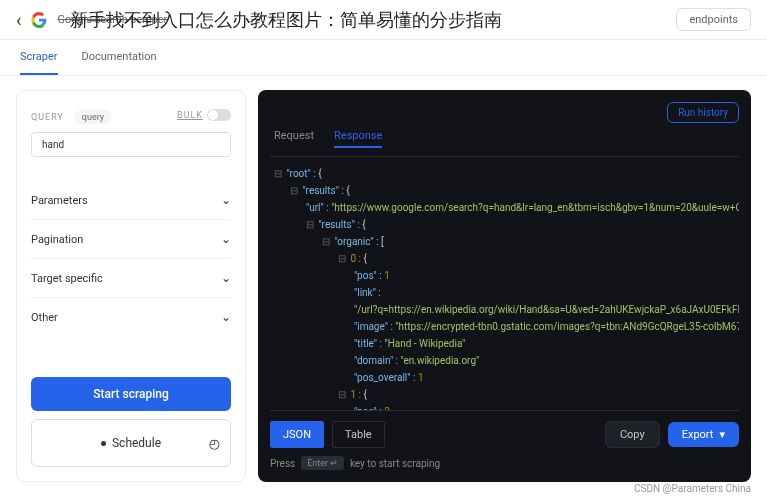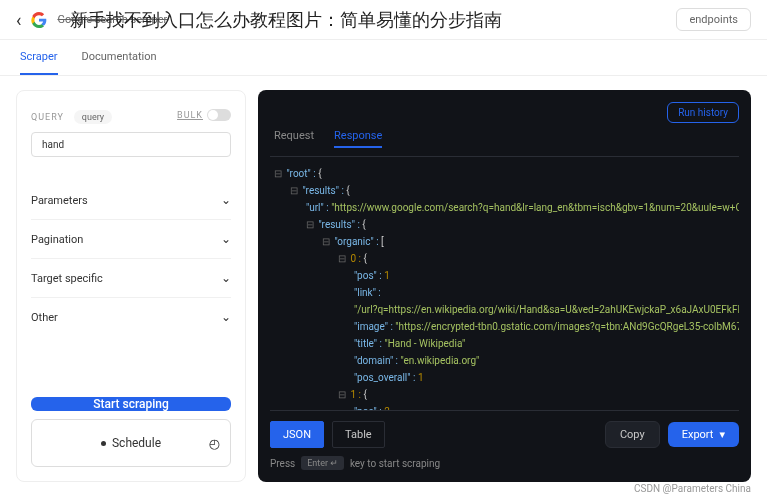--- a/index.html
+++ b/index.html
@@ -22,21 +22,21 @@
 .bulk-label { font-size: 9px; color: #999; letter-spacing: 1px; text-decoration: underline; }
 .toggle { width: 24px; height: 12px; background: #ddd; border-radius: 6px; position: relative; cursor: pointer; }
 .toggle::after { content: ''; width: 10px; height: 10px; background: #fff; border-radius: 50%; position: absolute; top: 1px; left: 1px; }
 .query-input { width: 100%; padding: 6px 10px; border: 1px solid #ddd; border-radius: 4px; font-size: 10px; color: #333; }
 .accordion { margin-top: 24px; }
 .acc-item { display: flex; justify-content: space-between; align-items: center; padding: 12px 0; border-top: 1px solid #f0f0f0; cursor: pointer; }
 .acc-item:first-child { border-top: none; }
 .acc-label { font-size: 11px; color: #333; }
 .chevron { font-size: 12px; color: #333; }
 .panel-footer { margin-top: auto; display: flex; flex-direction: column; gap: 8px; }
-.start-btn { background: #2563eb; color: #fff; border: none; border-radius: 6px; font-size: 12px; font-weight: 500; cursor: pointer; }
+.start-btn { background: #2563eb; color: #fff; border: none; border-radius: 6px; padding: 10px; font-size: 12px; font-weight: 500; cursor: pointer; }
 .schedule-btn { background: #fff; border: 1px solid #ddd; border-radius: 6px; padding: 16px; font-size: 12px; color: #333; cursor: pointer; display: flex; align-items: center; justify-content: center; gap: 6px; position: relative; }
 .schedule-btn .dot { width: 5px; height: 5px; background: #333; border-radius: 50%; }
 .clock { position: absolute; right: 10px; font-size: 13px; }
 .right-panel { flex: 1; background: #111318; border-radius: 8px; padding: 12px; display: flex; flex-direction: column; color: #c7c7c7; overflow: hidden; }
 .rp-top { display: flex; justify-content: flex-end; margin-bottom: 6px; }
 .run-history { background: transparent; border: 1px solid #2563eb; color: #2563eb; border-radius: 6px; padding: 4px 10px; font-size: 10px; cursor: pointer; }
 .rp-tabs { display: flex; gap: 20px; border-bottom: 1px solid #2a2d35; padding: 0 4px 8px; }
 .rp-tab { font-size: 11px; color: #888; cursor: pointer; padding-bottom: 4px; }
 .rp-tab.active { color: #2563eb; border-bottom: 2px solid #2563eb; }
 .json-view { flex: 1; overflow: auto; font-family: Menlo, monospace; font-size: 10px; line-height: 1.7; padding: 8px 4px; white-space: nowrap; }

